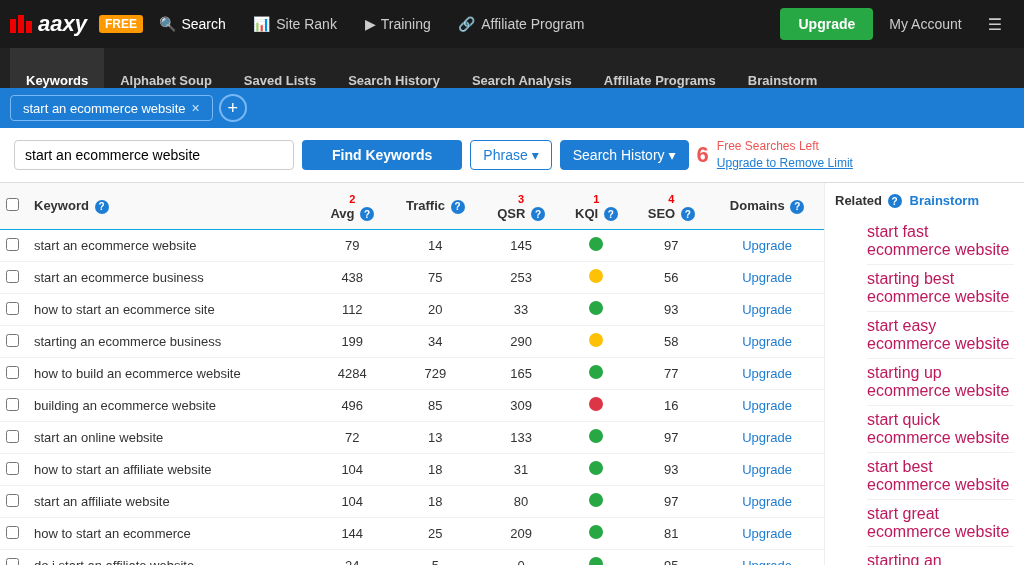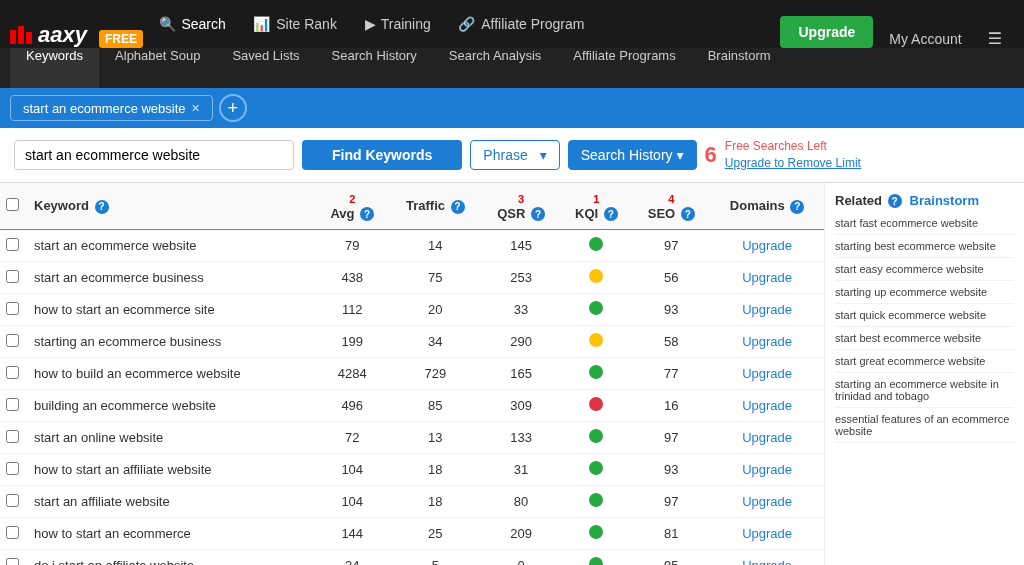--- a/index.html
+++ b/index.html
@@ -2,21 +2,21 @@
 <html><head>
   <meta charset="utf-8">
   <style>
     * { box-sizing: border-box; margin: 0; padding: 0; }
     body { font-family: Arial, sans-serif; font-size: 13px; background: #f5f5f5; }
 
     
     .top-nav {
       background: #1a1a1a;
       display: flex;
-      align-items: flex-end;
+      align-items: center;
       padding: 0 10px;
       height: 48px;
       gap: 4px;
     }
     .logo {
       display: flex;
       align-items: center;
       gap: 6px;
       margin-right: 8px;
     }
@@ -82,24 +82,24 @@
       display: flex;
       align-items: center;
       padding: 0 10px;
       height: 40px;
     }
     .sec-nav-item {
       color: #ccc;
       padding: 0 16px;
       height: 40px;
       display: flex;
-      align-items: flex-start;
+      align-items: flex-end;
       cursor: pointer;
       font-size: 13px;
-      font-weight: normal;
+      font-weight: bold;
     }
     .sec-nav-item.active { color: white; background: #333; }
 
     
     .tab-row {
       background: #1d7dd4;
       display: flex;
       align-items: center;
       padding: 6px 10px;
       gap: 6px;
@@ -164,21 +164,21 @@
     .phrase-btn {
       border: 1px solid #1d7dd4;
       color: #1d7dd4;
       background: white;
       border-radius: 4px;
       padding: 6px 12px;
       font-size: 14px;
       cursor: pointer;
       display: flex;
       align-items: flex-start;
-      gap: 12px;
+      gap: 4px;
     }
     .search-history-btn {
       border: 1px solid #1d7dd4;
       color: white;
       background: #1d7dd4;
       border-radius: 4px;
       padding: 6px 12px;
       font-size: 14px;
       cursor: pointer;
       display: flex;
@@ -278,41 +278,42 @@
     
     .right-sidebar {
       width: 200px;
       border-left: 1px solid #eee;
       padding: 10px;
       flex-shrink: 0;
     }
     .sidebar-header {
       display: flex;
       gap: 8px;
-      margin-bottom: 4px;
+      margin-bottom: 10px;
       align-items: center;
     }
     .related-btn {
       color: #333;
       font-weight: bold;
       font-size: 13px;
       cursor: pointer;
     }
     .brainstorm-link {
       color: #1d7dd4;
       font-weight: bold;
       font-size: 13px;
       cursor: pointer;
     }
     .sidebar-item {
       padding: 5px 0;
       border-bottom: 1px solid #f0f0f0;
-      font-size: 11px;
-      color: #404040;
-      cursor: pointer;
+      font-size: 16px;
+      color: #be185d;
+      cursor: pointer;
+      margin-left: 32px;
     }
 
     
     input[type=checkbox] {
       cursor: pointer;
     }
 
     .hamburger { color: #ccc; font-size: 16px; margin-left: 4px; }
   </style>
 </head>

